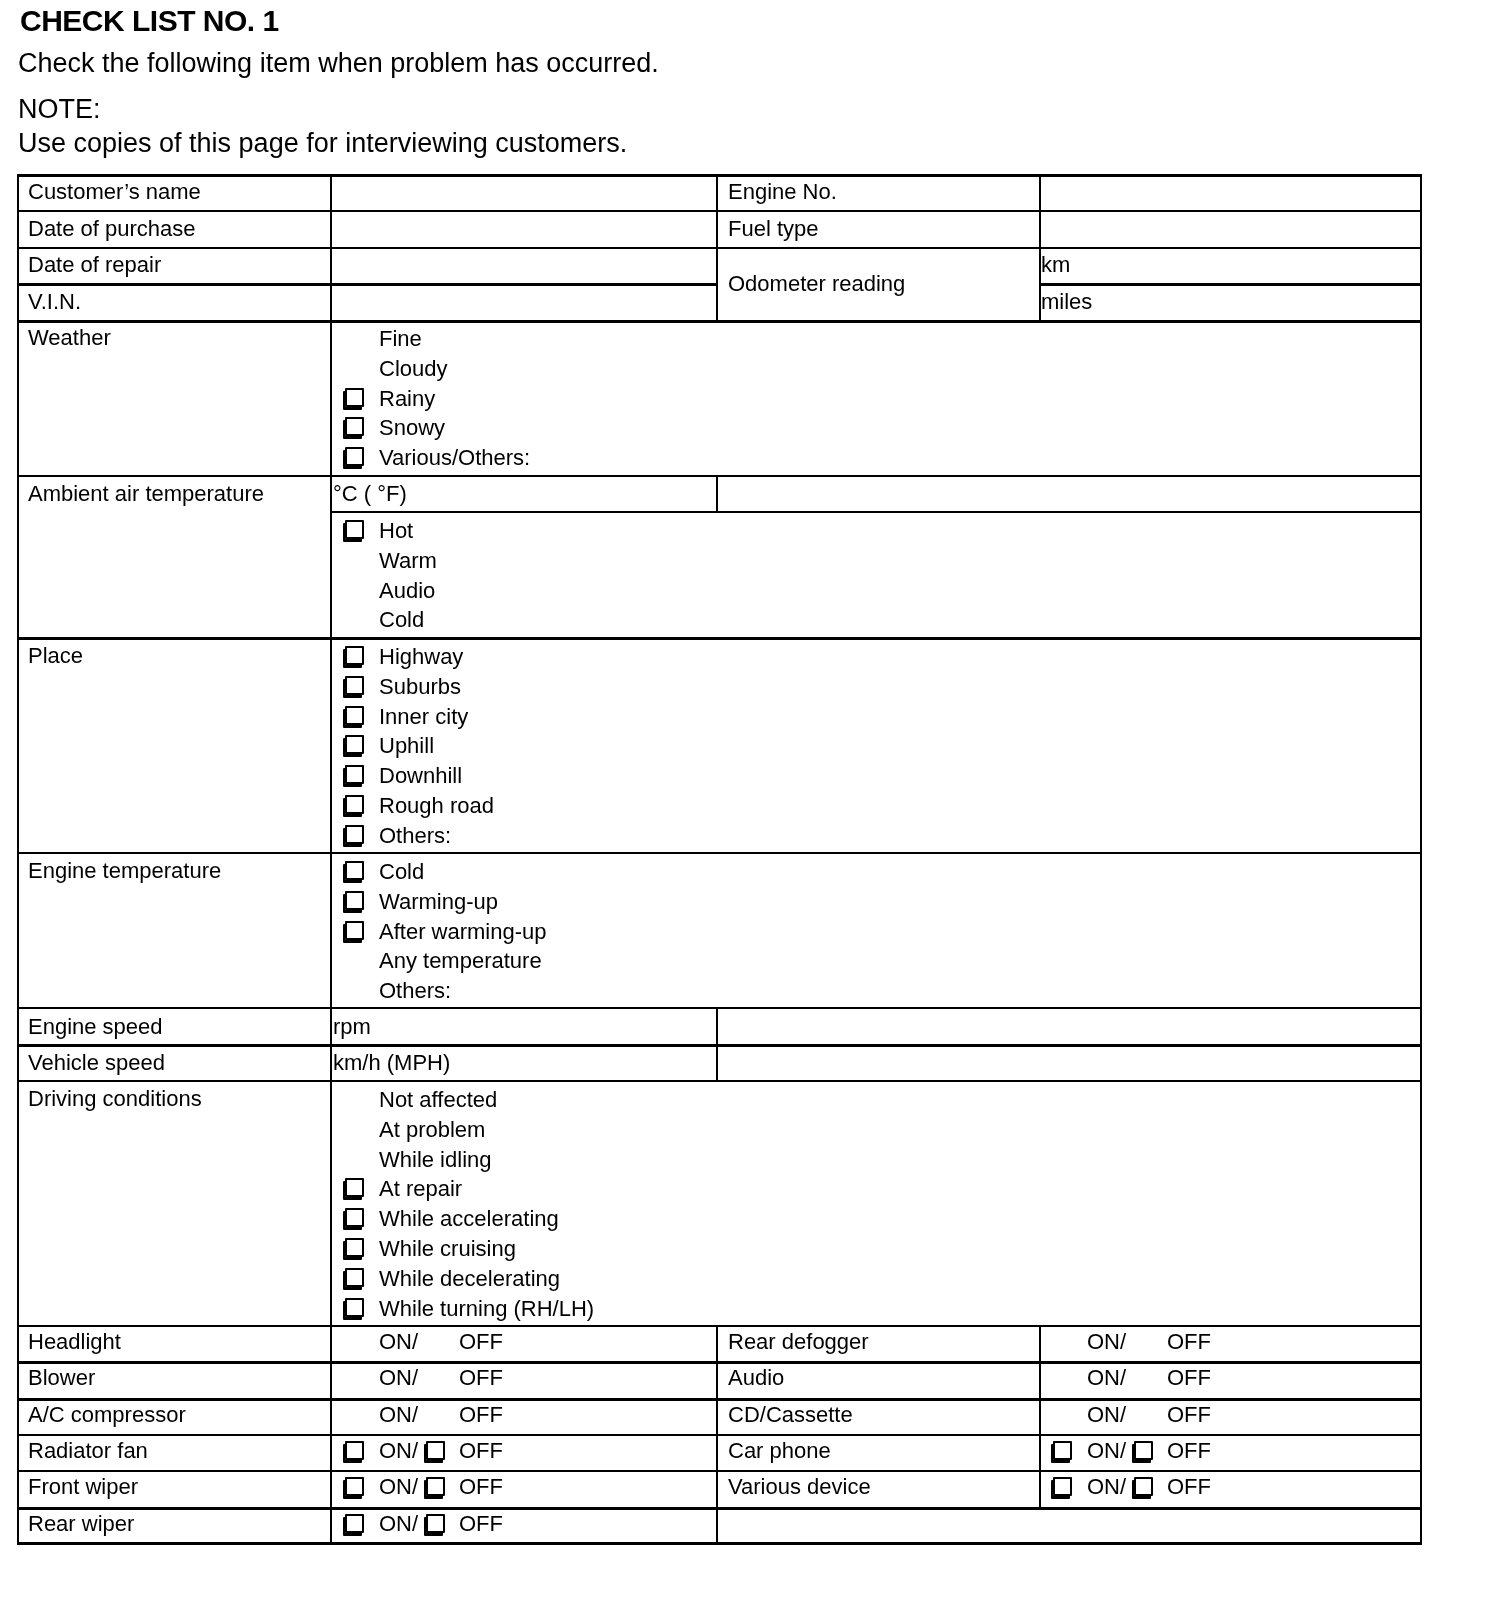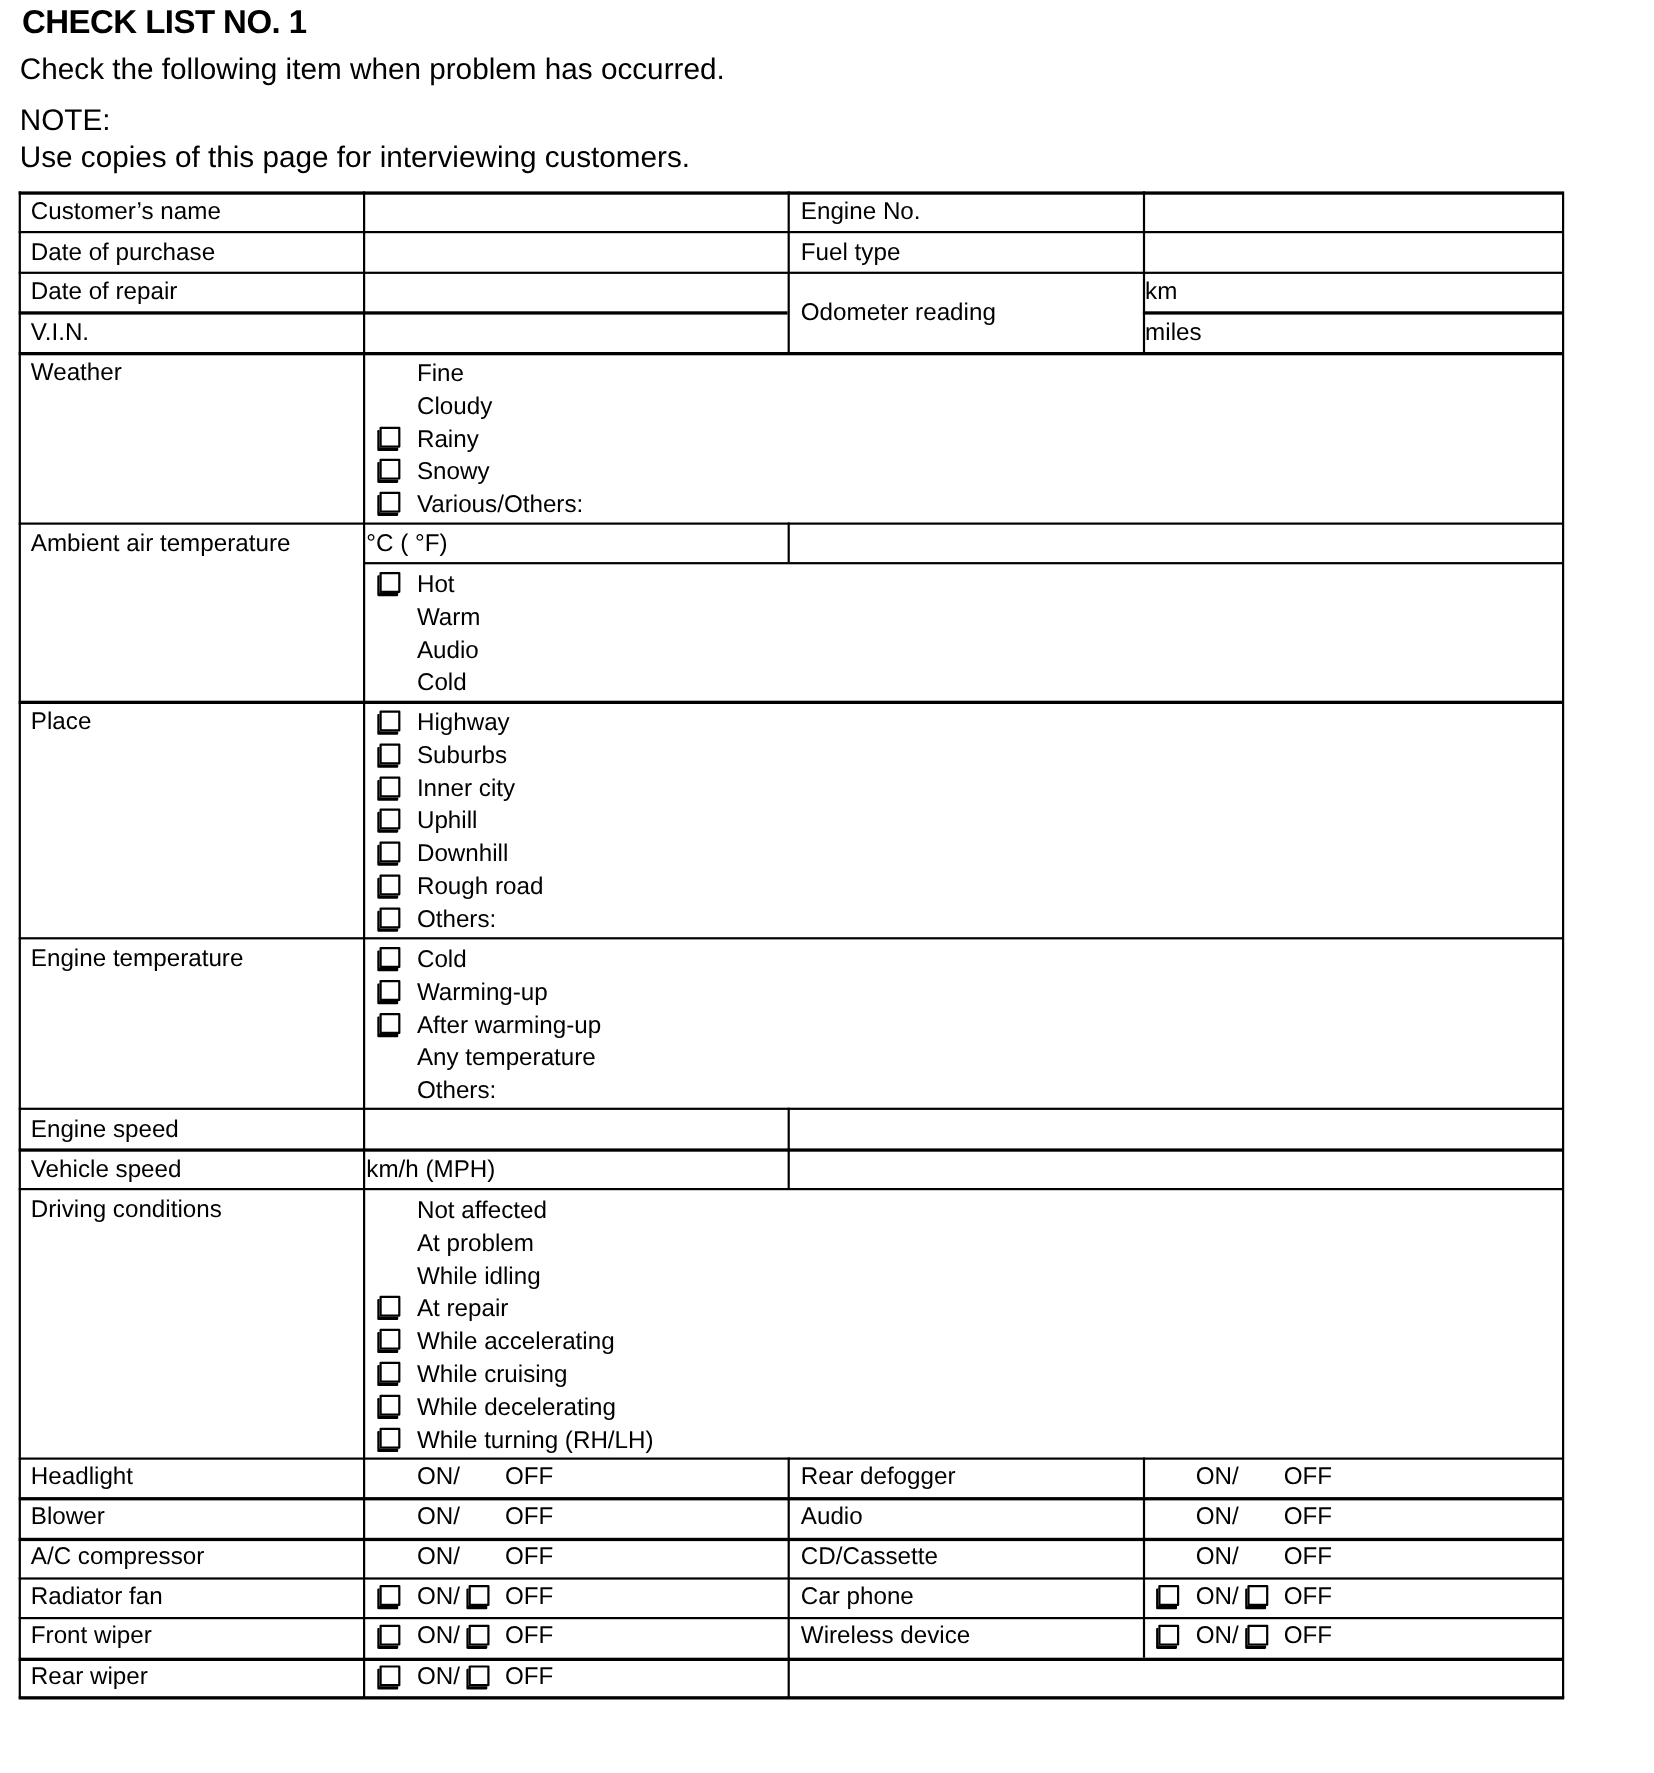--- a/index.html
+++ b/index.html
@@ -45,20 +45,21 @@
   <div class="cell-text" style="left:11px; top:114px;">V.I.N.</div>
   <div class="cell-text" style="left:316px; top:114px; width:380px;">&nbsp;</div>
   <div class="cell-text right" style="left:1024px; top:114px; width:370px;">miles</div>
 
   <div class="cell-text" style="left:11px; top:150px;">Weather</div>
   <div class="cell-text" style="left:11px; top:306px;">Ambient air temperature</div>
   <div class="cell-text right" style="left:316px; top:306px; width:374px;">°C (  °F)</div>
   <div class="cell-text" style="left:11px; top:468px;">Place</div>
   <div class="cell-text" style="left:11px; top:683px;">Engine temperature</div>
   <div class="cell-text" style="left:11px; top:839px;">Engine speed</div>
+  <div class="cell-text right" style="left:316px; top:839px; width:374px;">rpm</div>
   <div class="cell-text" style="left:11px; top:875px;">Vehicle speed</div>
   <div class="cell-text right" style="left:316px; top:875px; width:374px;">km/h (MPH)</div>
   <div class="cell-text" style="left:11px; top:911px;">Driving conditions</div>
 
   <div id="opts">
       <div class="opt" style="left: 324px; top: 150px;">
         <span style="position: absolute; left: 38px;">Fine</span>
       </div>
       <div class="opt" style="left: 324px; top: 179.8px;">
         <span style="position: absolute; left: 38px;">Cloudy</span>
@@ -216,21 +217,21 @@
         <span style="position: absolute; left: 38px;">ON/</span>
         <span style="position: absolute; left: 118px;">OFF</span>
       </div>
       <div class="cell-text" style="left: 711px; top: 1263px;">Car phone</div>
       <div class="onoff" style="left: 1032px; top: 1263px; width: 200px; height: 28px;">
         <span class="cb" style="left: 4px; top: 4px;"></span>
         <span class="cb" style="left: 85px; top: 4px;"></span>
         <span style="position: absolute; left: 38px;">ON/</span>
         <span style="position: absolute; left: 118px;">OFF</span>
       </div>
-      <div class="cell-text" style="left: 711px; top: 1299px;">Wireless device</div>
+      <div class="cell-text" style="left: 711px; top: 1299px;">Various device</div>
       <div class="onoff" style="left: 1032px; top: 1299px; width: 200px; height: 28px;">
         <span class="cb" style="left: 4px; top: 4px;"></span>
         <span class="cb" style="left: 85px; top: 4px;"></span>
         <span style="position: absolute; left: 38px;">ON/</span>
         <span style="position: absolute; left: 118px;">OFF</span>
       </div>
     </div>
   <div id="lines">
       <div class="hl thick" style="left: 0px; width: 1403px; top: 0px;"></div>
       <div class="hl thick" style="left: 0px; width: 1405px; top: 1368px;"></div>

